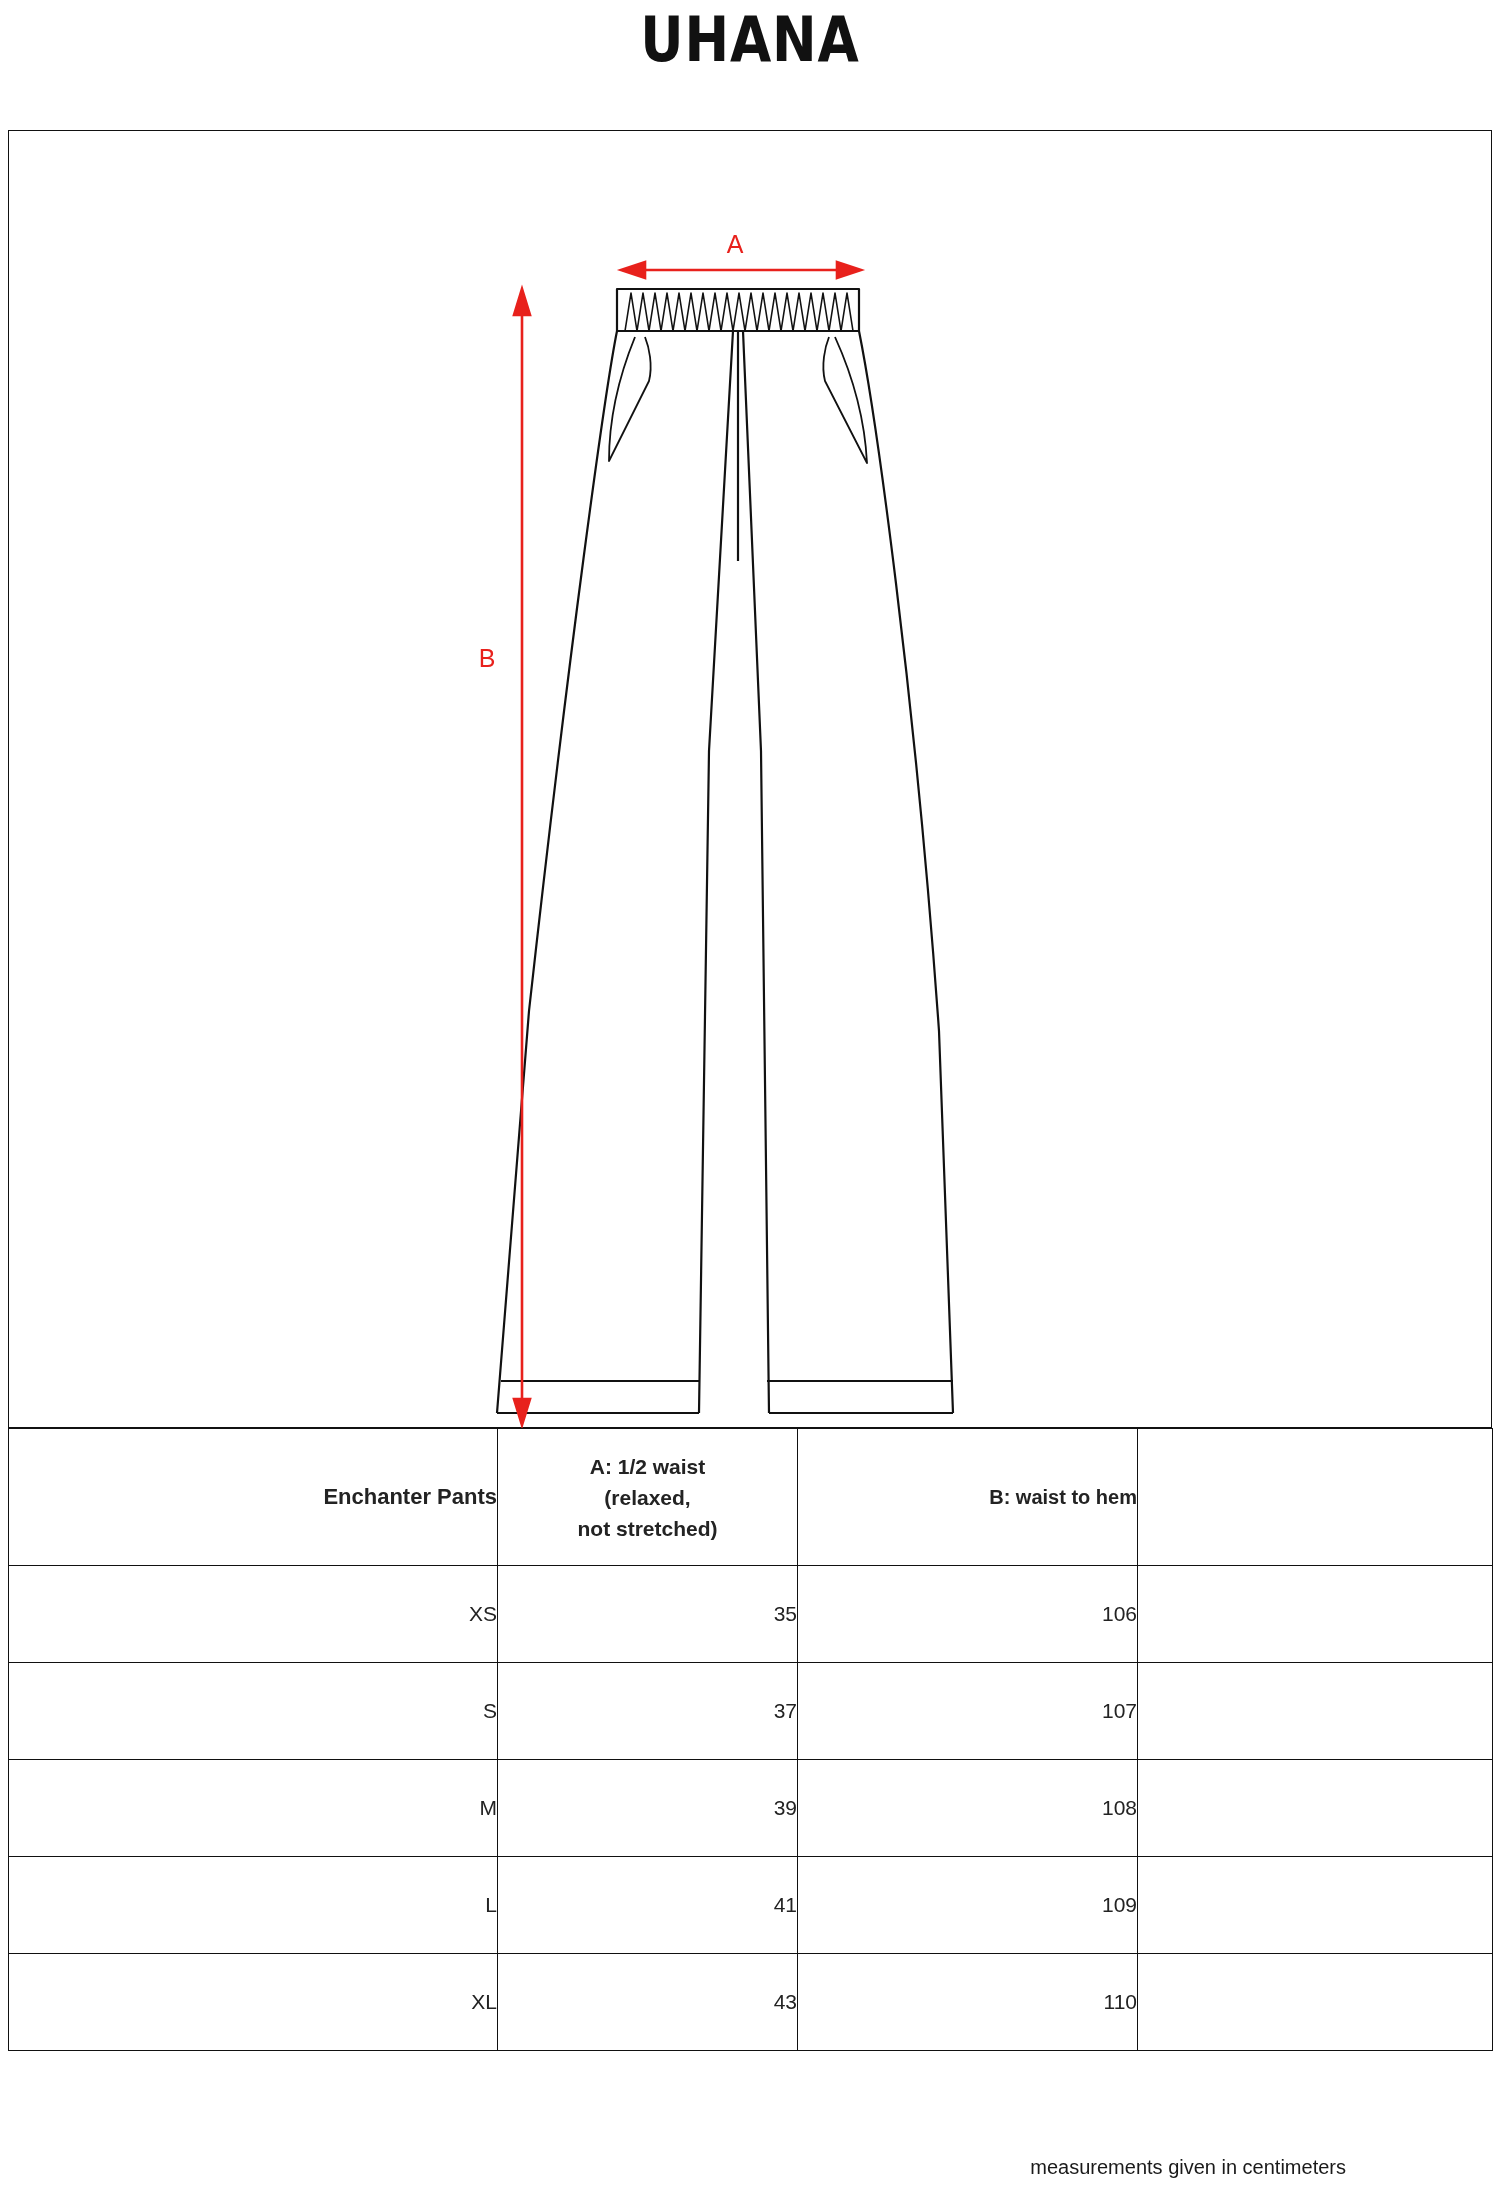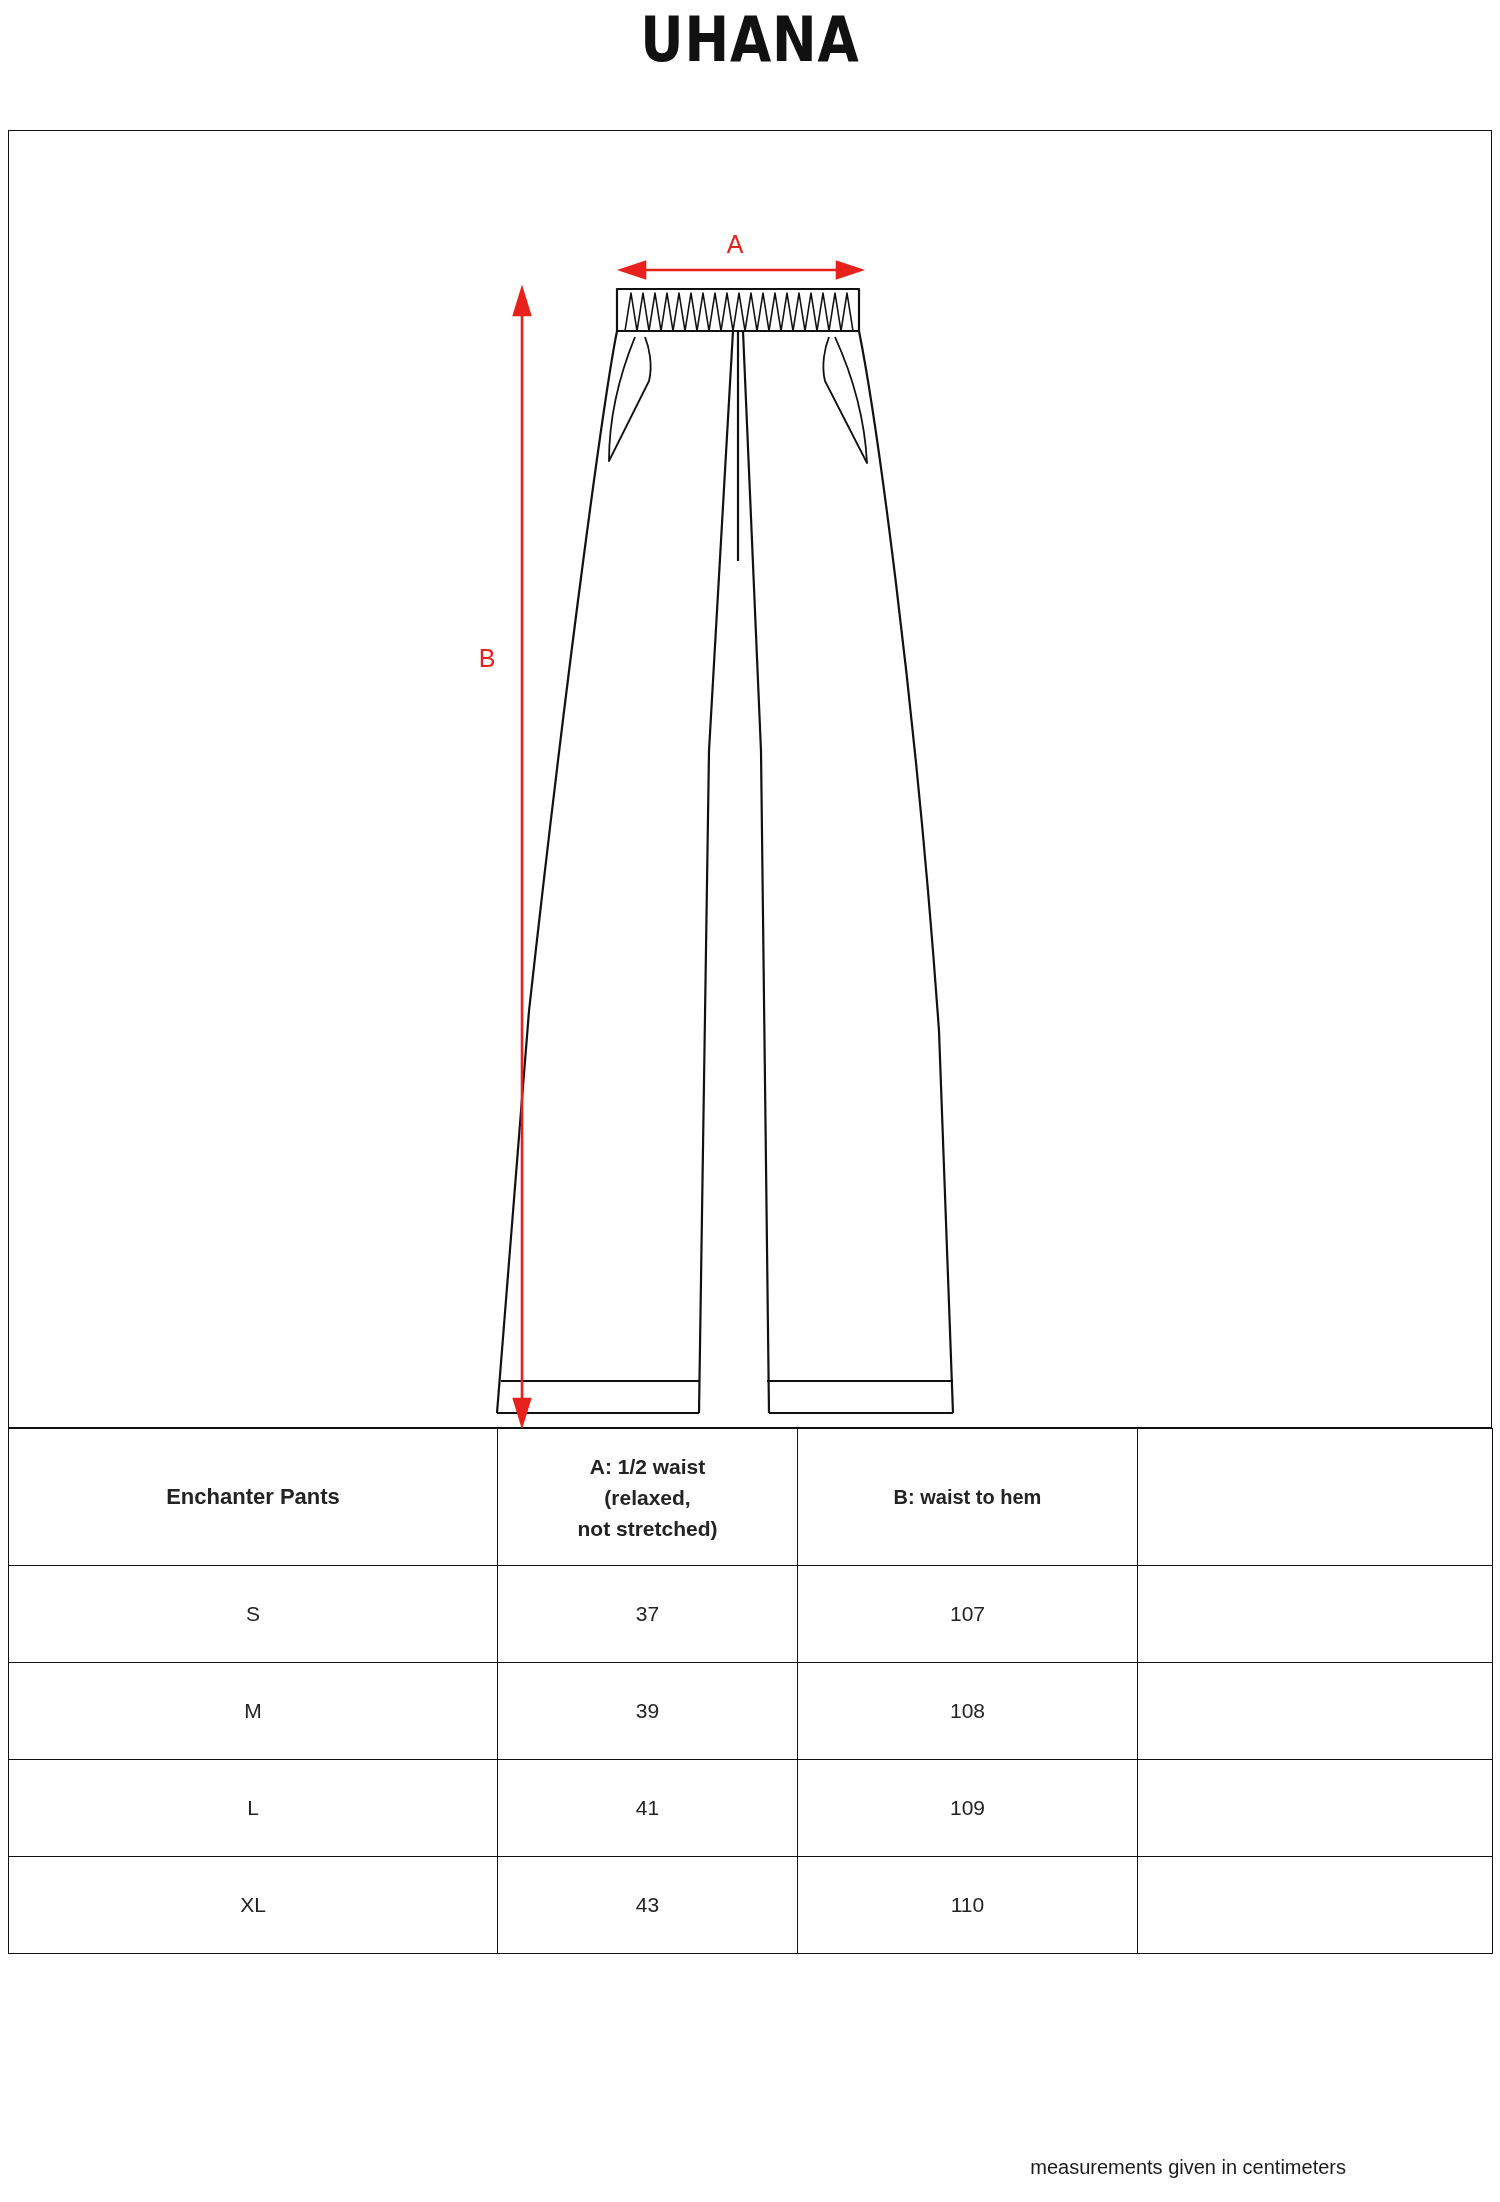--- a/index.html
+++ b/index.html
@@ -62,21 +62,21 @@
   .size-table {
     position: absolute;
     left: 8px;
     top: 1428px;
     width: 1484px;
     border-collapse: collapse;
     table-layout: fixed;
   }
   .size-table td {
     border: 1.5px solid #111111;
-    text-align: center;
+    text-align: right;
     vertical-align: middle;
     font-size: 21px;
     color: #232323;
     padding: 0;
     height: 96px;
   }
   .size-table col.c1 { width: 489px; }
   .size-table col.c2 { width: 300px; }
   .size-table col.c3 { width: 340px; }
   .size-table col.c4 { width: 355px; }
@@ -169,20 +169,26 @@
         <td class="col-a">
           <div>A: 1/2 waist</div>
           <div>(relaxed,</div>
           <div>not stretched)</div>
         </td>
         <td class="col-b">B: waist to hem</td>
         <td></td>
       </tr>
 
       <tr>
+        <td>XS</td>
+        <td>35</td>
+        <td>106</td>
+        <td></td>
+      </tr>
+      <tr>
         <td>S</td>
         <td>37</td>
         <td>107</td>
         <td></td>
       </tr>
       <tr>
         <td>M</td>
         <td>39</td>
         <td>108</td>
         <td></td>

